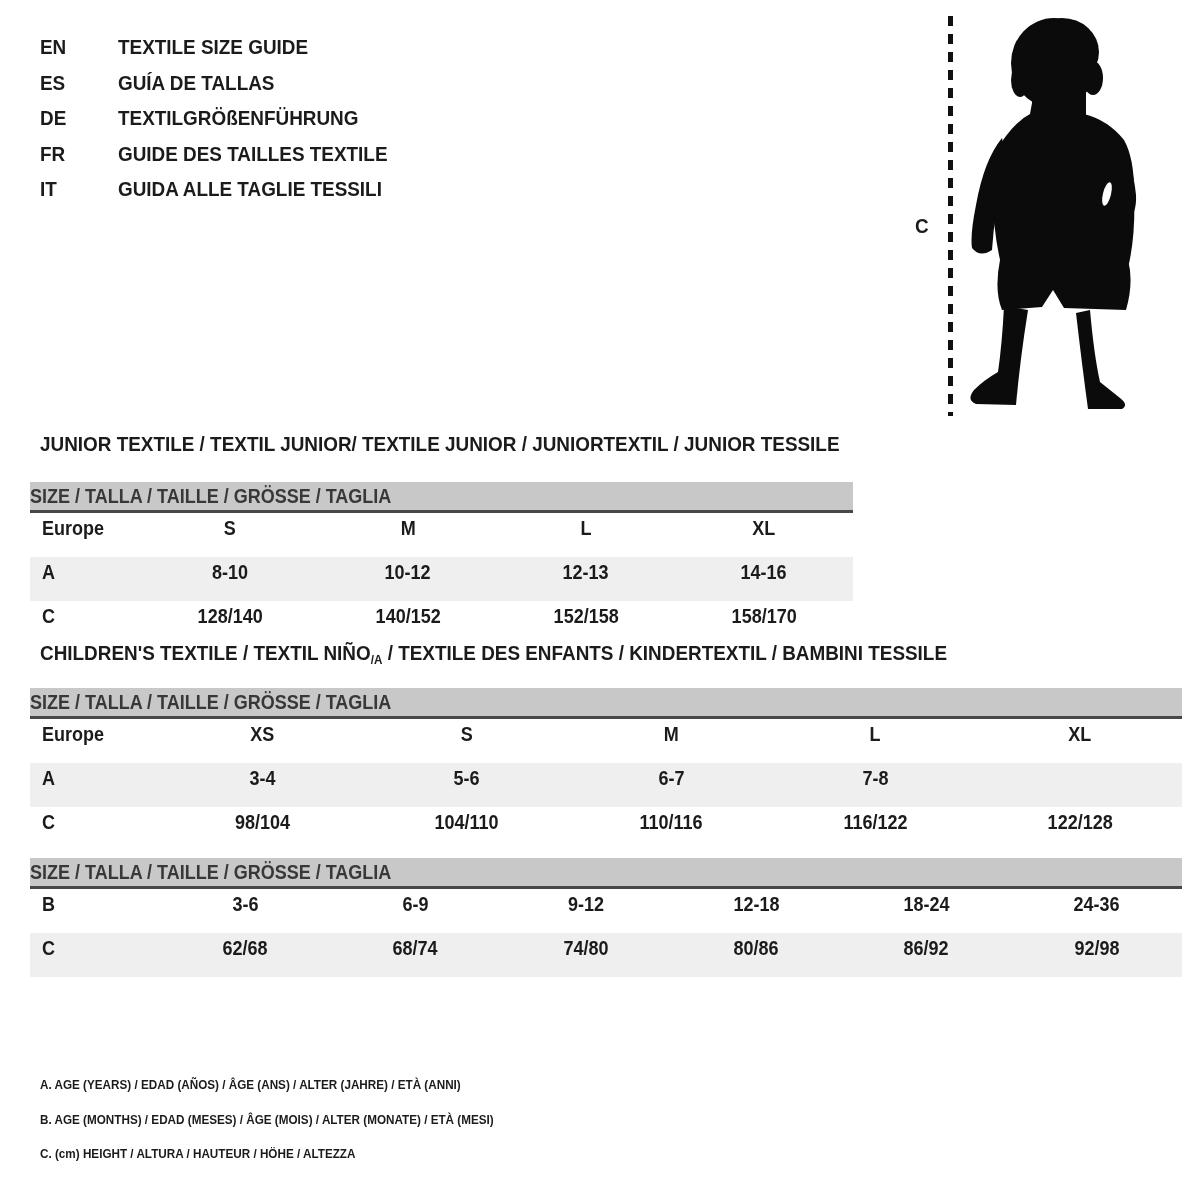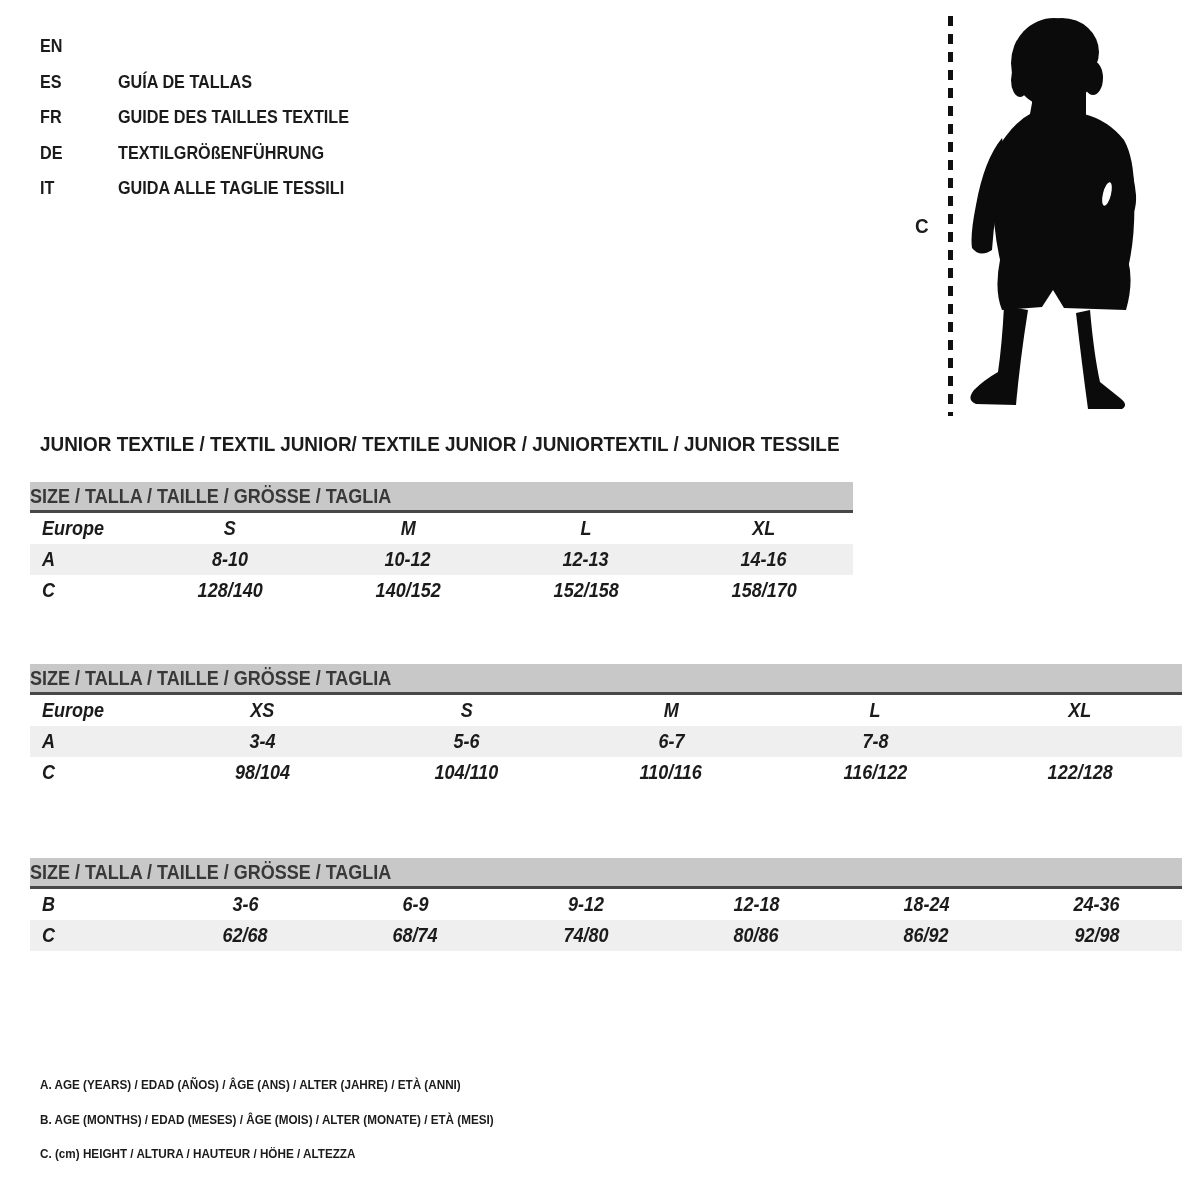--- a/index.html
+++ b/index.html
@@ -7,21 +7,21 @@
     width:1200px;height:1200px;position:relative;overflow:hidden;
     background:#ffffff;
     font-family:"Liberation Sans", sans-serif;
     color:var(--text,#1b1b1b);
     -webkit-font-smoothing:antialiased;
   }
   .cx{display:inline-block;transform:scaleX(.9);transform-origin:center center;white-space:nowrap;}
   .cx-l{display:inline-block;transform:scaleX(.9);transform-origin:left center;white-space:nowrap;}
 
   
-  .lang-list{position:absolute;top:29px;left:40px;font-weight:700;font-size:18px;}
+  .lang-list{position:absolute;top:29px;left:40px;font-weight:700;font-size:21px;}
   .lang-row{height:35.5px;line-height:35.5px;display:flex;}
   .lang-code{width:78px;}
   
   .dash-line{
     position:absolute;left:948px;top:16px;width:5px;height:400px;
     background:repeating-linear-gradient(to bottom,var(--sil,#151515) 0 10px,transparent 10px 18px);
   }
   .figure-c{position:absolute;left:915px;top:214px;font-weight:700;font-size:21px;}
   .toddler{position:absolute;left:958px;top:10px;}
 
@@ -34,50 +34,51 @@
   #babies{top:849px;width:1152px;}
   #junior .tbl{margin-top:26px;}
   #children .tbl{margin-top:23px;}
   #babies .tbl{margin-top:9px;}
   #babies .section-title{line-height:35px;height:70px;}
 
   
   .tbl-head{height:28px;line-height:28px;background:var(--bar,#c8c8c8);
             font-size:20px;font-weight:700;color:#383838;}
   .tbl-rule{height:3px;background:var(--rule,#474747);}
-  .row{height:31px;line-height:31px;display:grid;font-size:20px;font-weight:700;font-style:italic;}
+  .row{height:44px;line-height:31px;display:grid;font-size:20px;font-weight:700;}
   .row.stripe{background:var(--stripe,#efefef);}
   .row .lbl{padding-left:12px;text-align:left;}
   .row .cell{text-align:center;}
   #junior .row{grid-template-columns:111px repeat(4,1fr);}
   #children .row{grid-template-columns:130px repeat(5,1fr);}
   #babies .row{grid-template-columns:130px repeat(6,1fr);}
 
   
   .legend{position:absolute;top:1068px;left:40px;font-size:13px;font-weight:700;}
   .legend-line{height:34.5px;line-height:34.5px;}
 </style>
 </head>
 <body>
 
 <div class="lang-list">
   <div class="lang-row">
     <span class="lang-code"><span class="cx-l">EN</span></span>
+    <span class="lang-label"><span class="cx-l">TEXTILE SIZE GUIDE</span></span>
   </div>
   <div class="lang-row">
     <span class="lang-code"><span class="cx-l">ES</span></span>
     <span class="lang-label"><span class="cx-l">GUÍA DE TALLAS</span></span>
   </div>
   <div class="lang-row">
+    <span class="lang-code"><span class="cx-l">DE</span></span>
+    <span class="lang-label"><span class="cx-l">TEXTILGRÖßENFÜHRUNG</span></span>
+  </div>
+  <div class="lang-row">
     <span class="lang-code"><span class="cx-l">FR</span></span>
     <span class="lang-label"><span class="cx-l">GUIDE DES TAILLES TEXTILE</span></span>
-  </div>
-  <div class="lang-row">
-    <span class="lang-code"><span class="cx-l">DE</span></span>
-    <span class="lang-label"><span class="cx-l">TEXTILGRÖßENFÜHRUNG</span></span>
   </div>
   <div class="lang-row">
     <span class="lang-code"><span class="cx-l">IT</span></span>
     <span class="lang-label"><span class="cx-l">GUIDA ALLE TAGLIE TESSILI</span></span>
   </div>
 </div>
 
 <div class="dash-line"></div>
 <div class="figure-c"><span class="cx-l">C</span></div>
 <svg class="toddler" width="190" height="406" viewBox="0 0 190 406">
@@ -120,20 +121,21 @@
       <span class="lbl"><span class="cx-l">C</span></span>
       <span class="cell"><span class="cx">128/140</span></span>
       <span class="cell"><span class="cx">140/152</span></span>
       <span class="cell"><span class="cx">152/158</span></span>
       <span class="cell"><span class="cx">158/170</span></span>
     </div>
   </div>
 </div>
 
 <div class="section" id="children">
+  <h2 class="section-title"><span class="cx-l"><span>CHILDREN'S TEXTILE / TEXTIL NIÑO</span><span class="sub">/A</span><span> / TEXTILE DES ENFANTS / KINDERTEXTIL / BAMBINI TESSILE</span></span></h2>
   <div class="tbl">
     <div class="tbl-head"><span class="cx-l">SIZE / TALLA / TAILLE / GRÖSSE / TAGLIA</span></div>
     <div class="tbl-rule"></div>
     <div class="row">
       <span class="lbl"><span class="cx-l">Europe</span></span>
       <span class="cell"><span class="cx">XS</span></span>
       <span class="cell"><span class="cx">S</span></span>
       <span class="cell"><span class="cx">M</span></span>
       <span class="cell"><span class="cx">L</span></span>
       <span class="cell"><span class="cx">XL</span></span>

